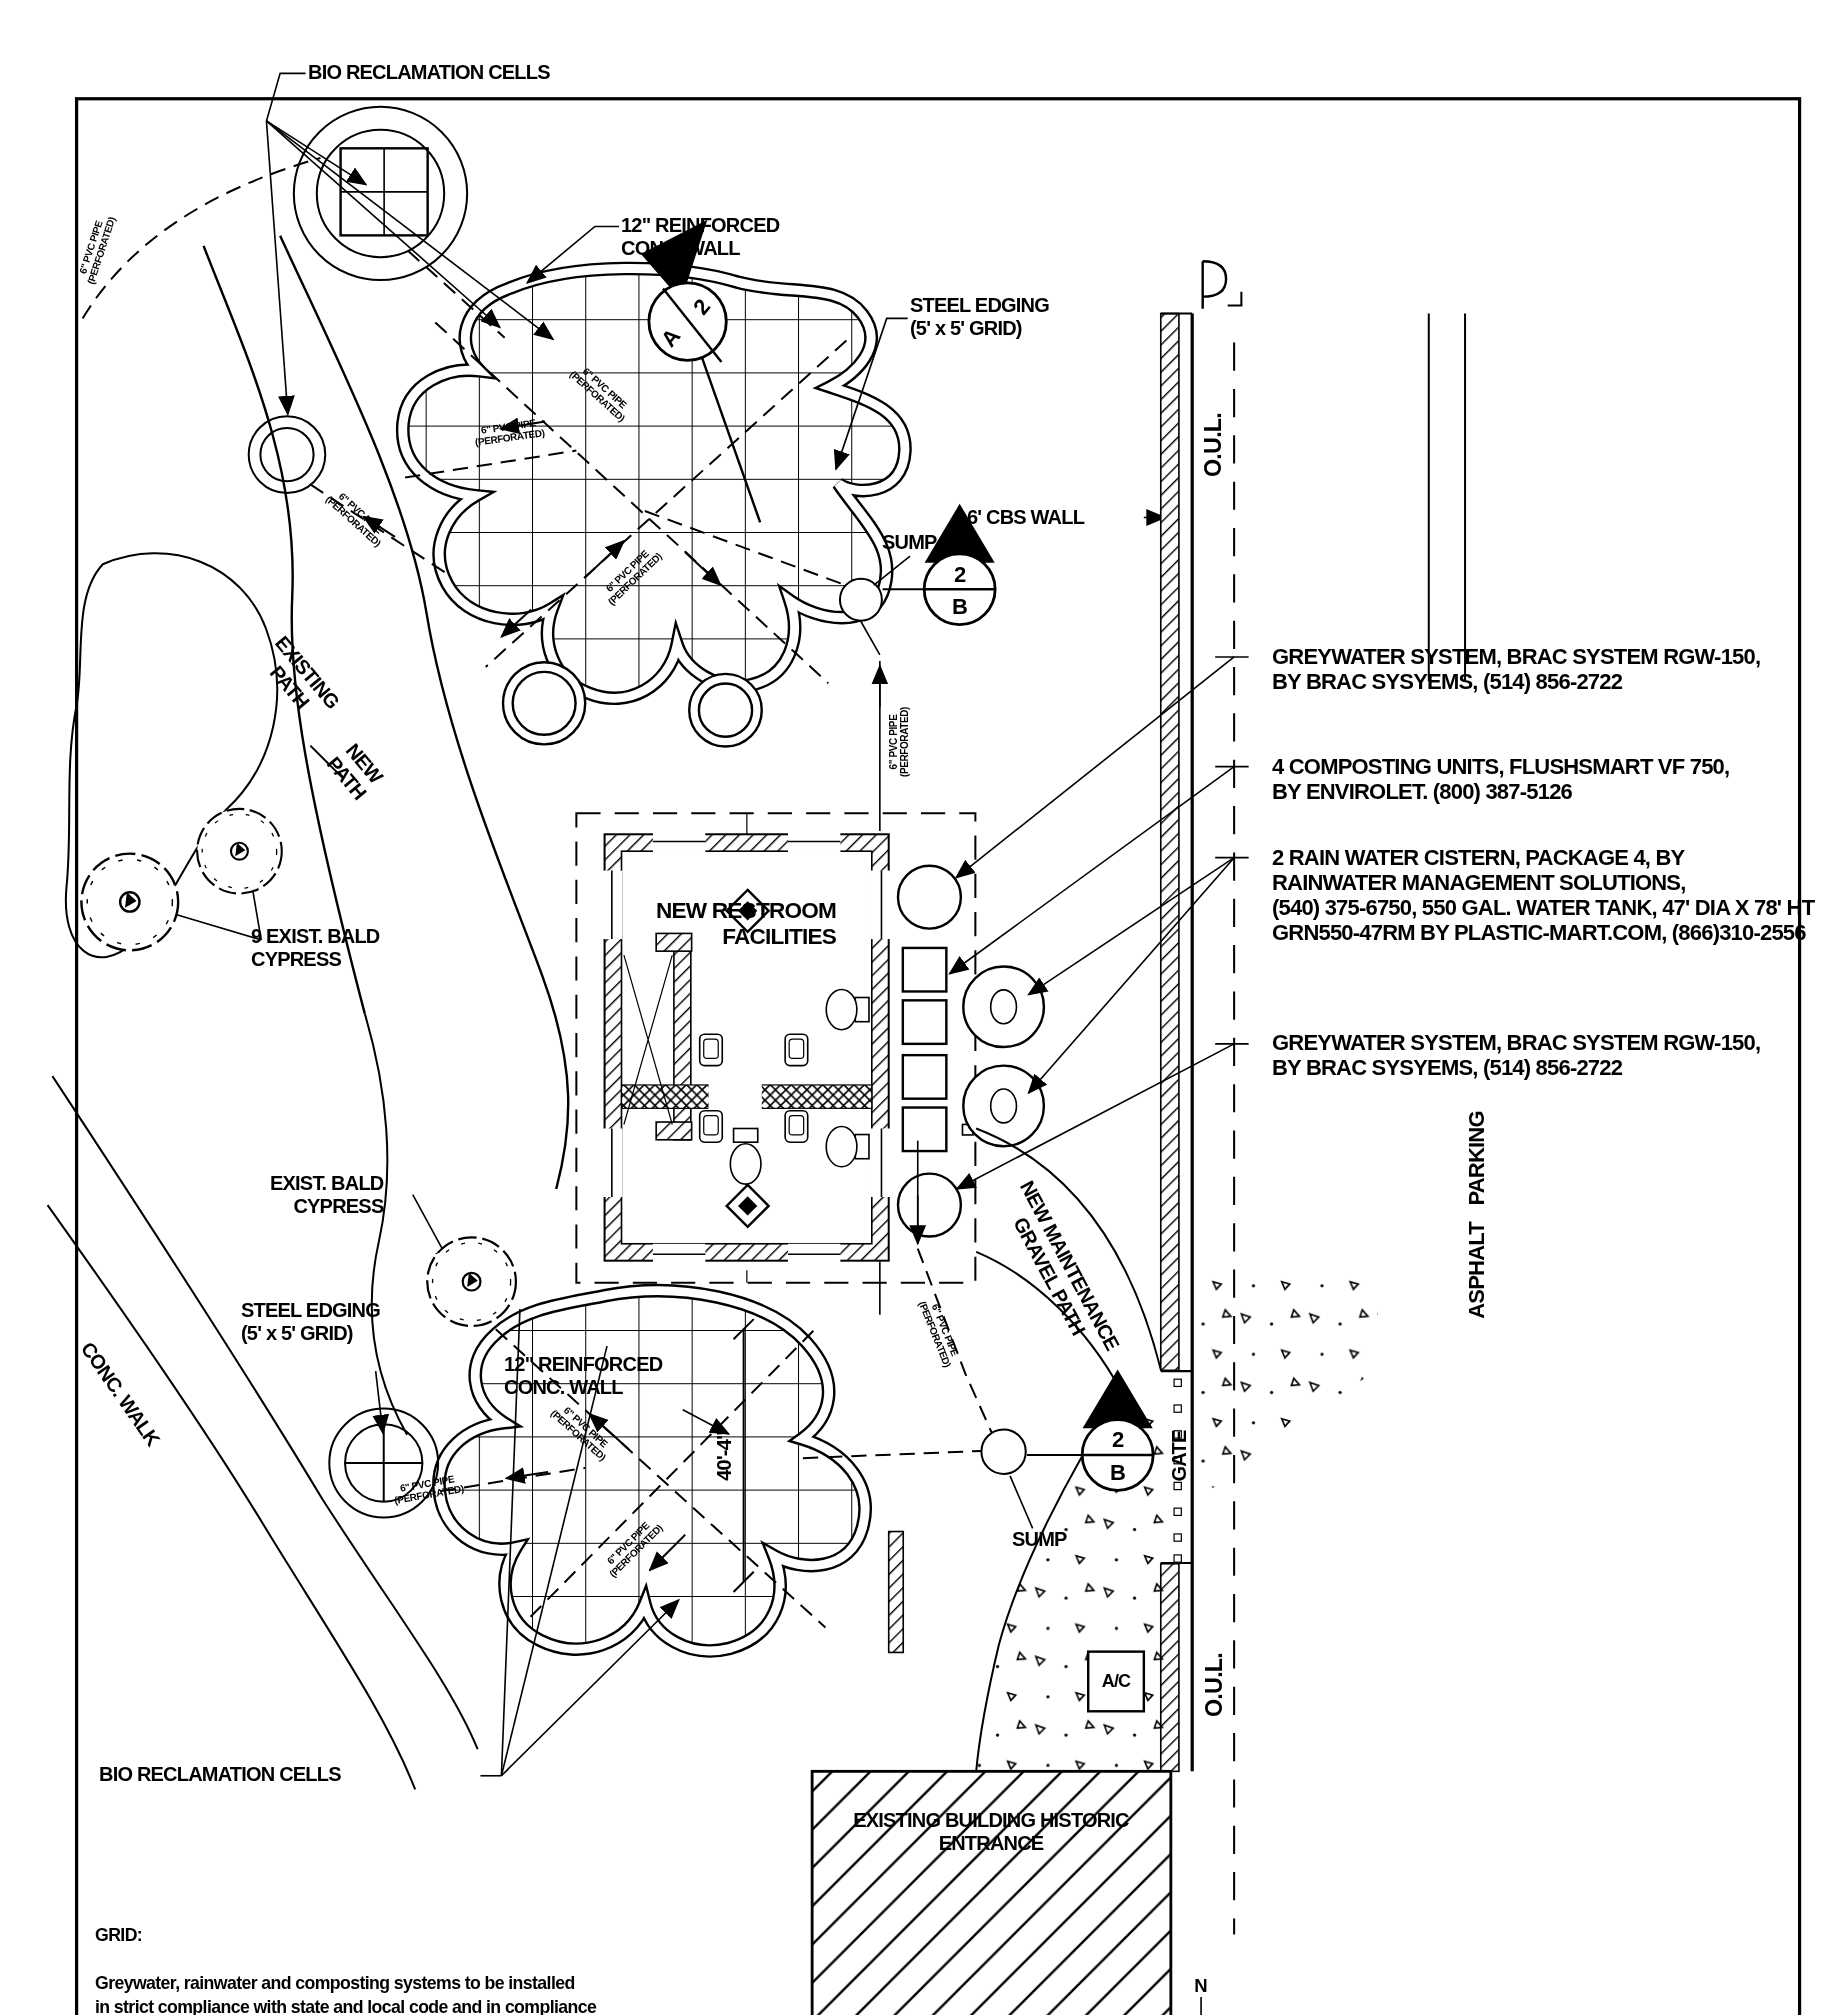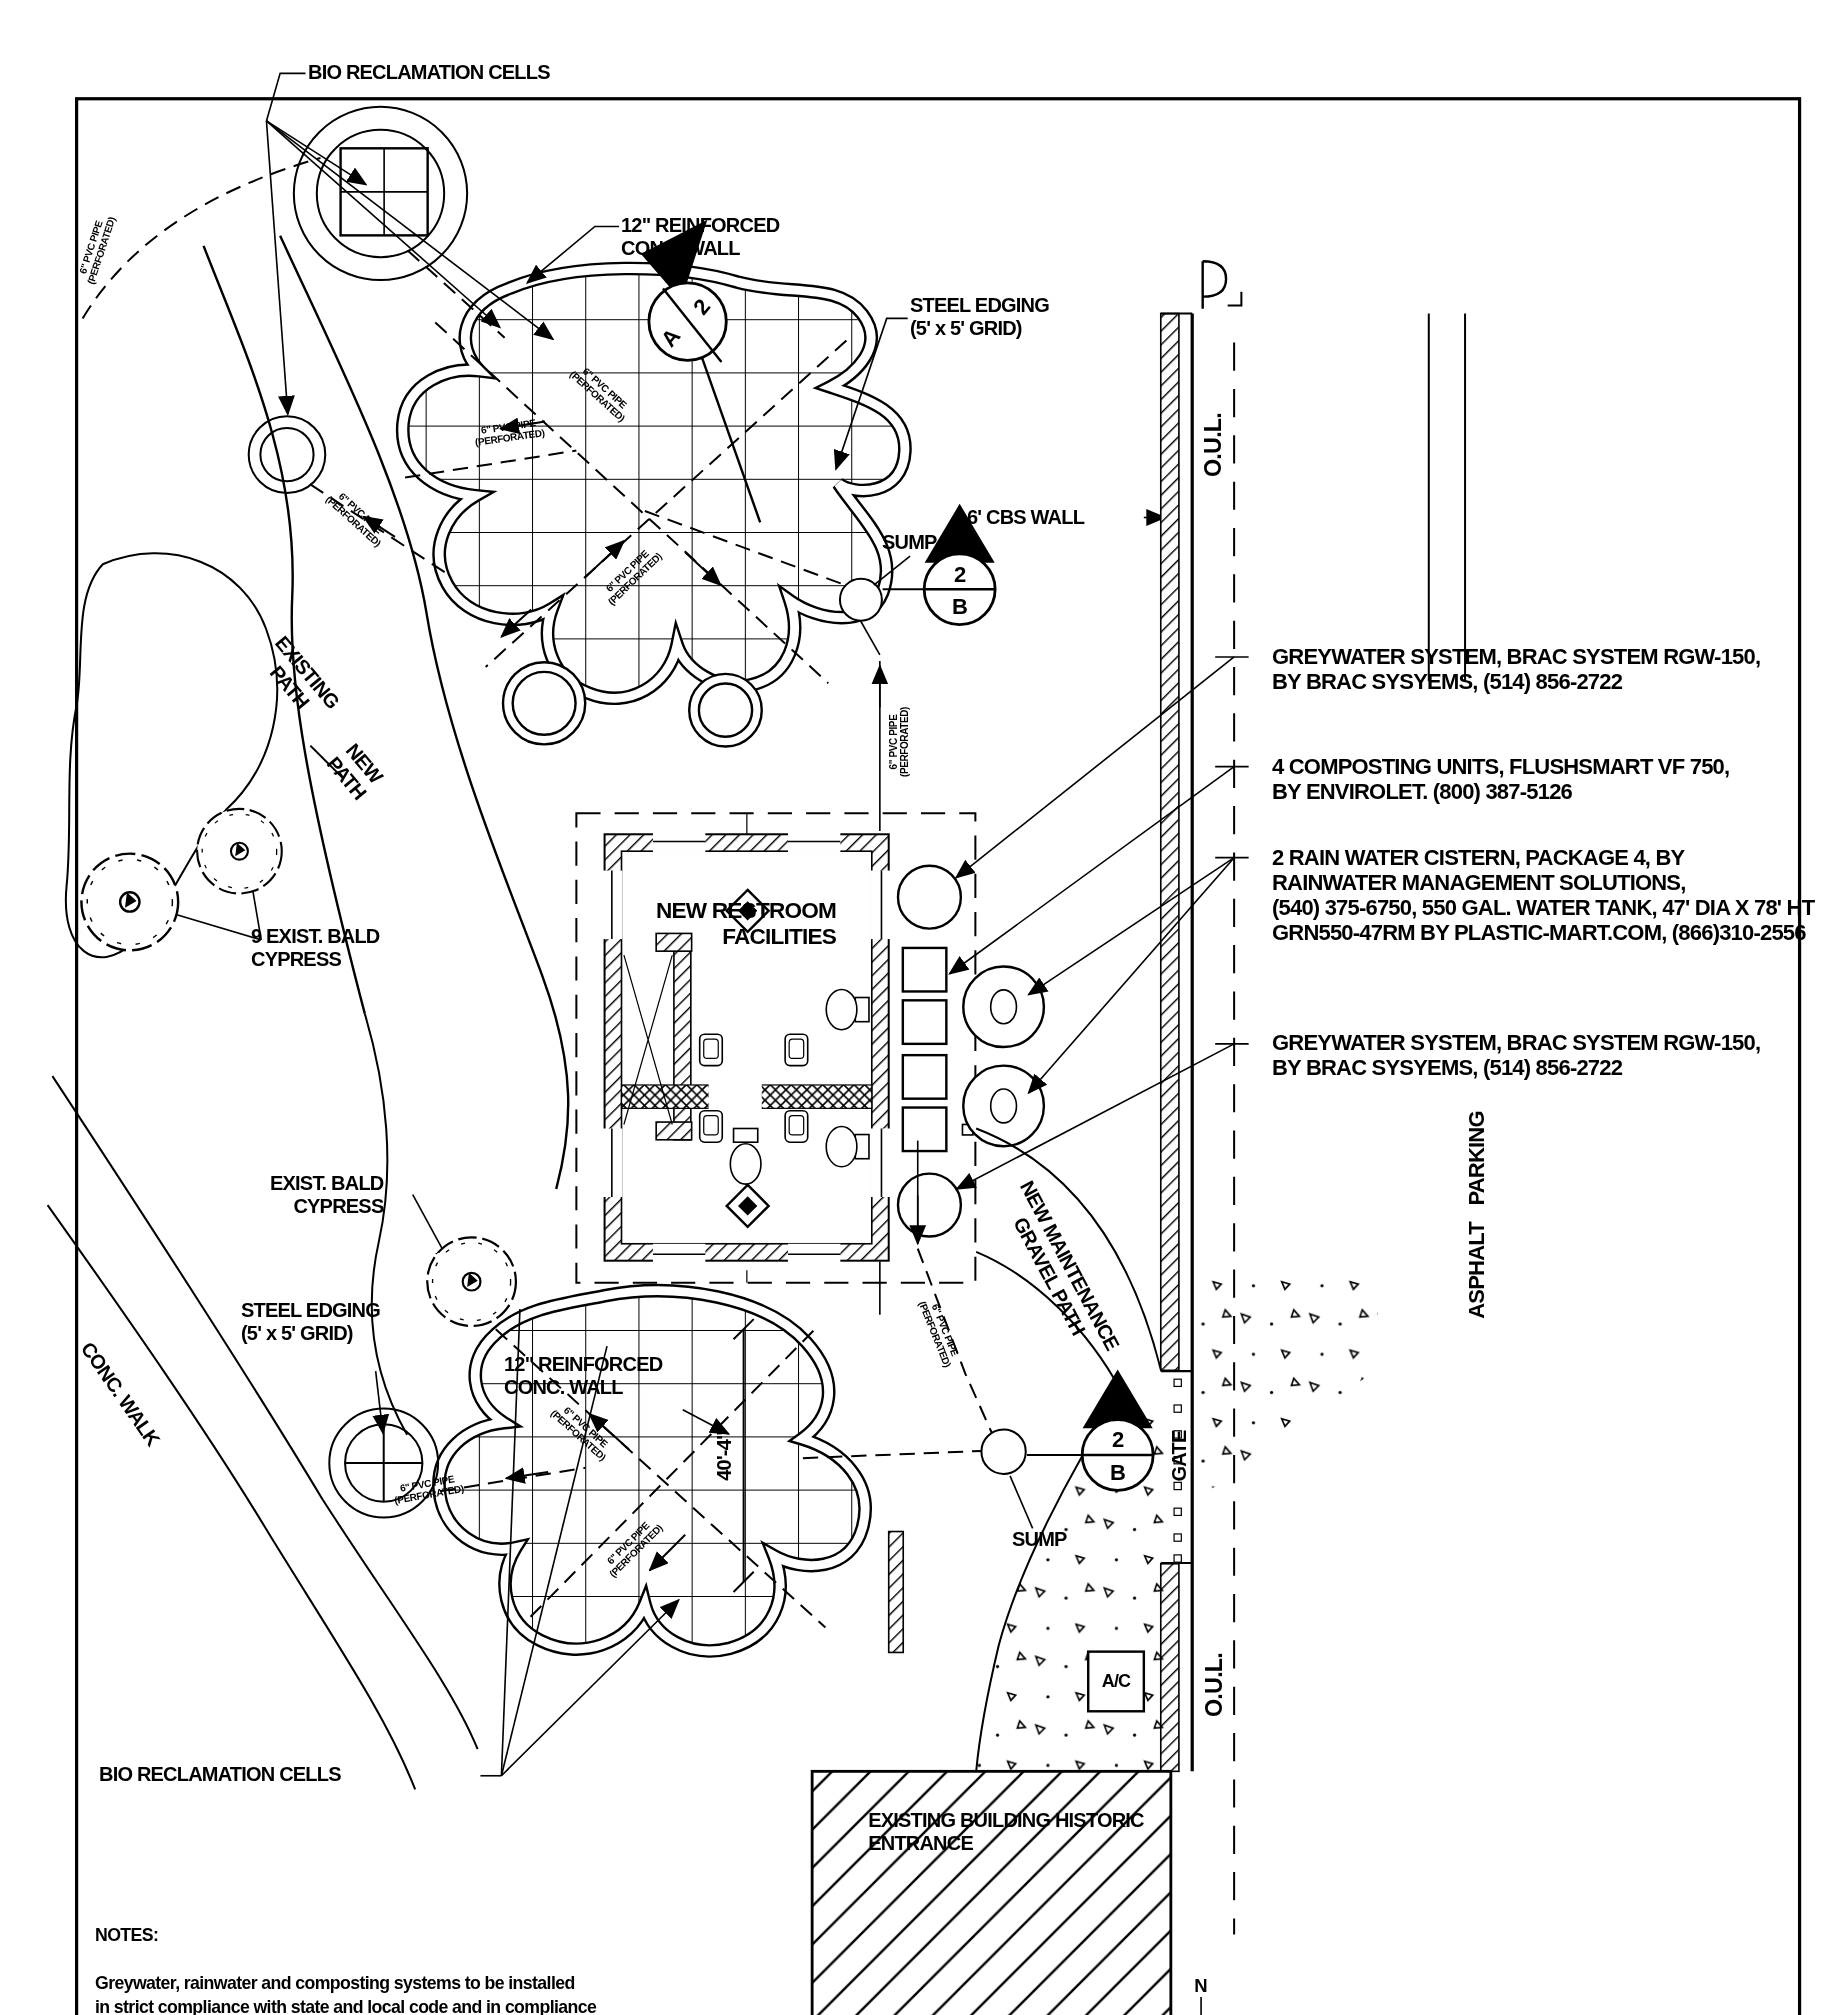--- a/index.html
+++ b/index.html
@@ -352,21 +352,21 @@
 <div class="lbl" style="left:504px;top:1353px;">12" REINFORCED
 CONC. WALL</div>
 <div class="lbl ctr" style="left:120px;top:1394px;transform:translate(-50%,-50%) rotate(55deg);">CONC. WALK</div>
 <div class="lbl ctr" style="left:1059px;top:1271px;transform:translate(-50%,-50%) rotate(62deg);">NEW MAINTENANCE
 GRAVEL PATH</div>
 <div class="lbl vert" style="left:1477px;top:1215px;font-size:22px;word-spacing:11.3px;">ASPHALT PARKING</div>
 <div class="lbl vert" style="left:1180px;top:1456px;">GATE</div>
 <div class="lbl" style="left:1012px;top:1528px;">SUMP</div>
 <div class="lbl vert" style="left:725px;top:1456px;">40'-4"</div>
 <div class="lbl ctr" style="left:1116px;top:1681px;font-size:18px;">A/C</div>
-<div class="lbl ctr" style="left:991px;top:1832px;text-align:left;margin-left:15px;">EXISTING BUILDING HISTORIC
+<div class="lbl ctr" style="left:991px;top:1832px;text-align:center;">EXISTING BUILDING HISTORIC
 ENTRANCE</div>
 <div class="lbl" style="left:99px;top:1763px;">BIO RECLAMATION CELLS</div>
 
 <div class="sys" style="left:1251px;top:644px;">GREYWATER SYSTEM, BRAC SYSTEM RGW-150,
 BY BRAC SYSYEMS, (514) 856-2722</div>
 <div class="sys" style="left:1251px;top:754px;">4 COMPOSTING UNITS, FLUSHSMART VF 750,
 BY ENVIROLET.  (800) 387-5126</div>
 <div class="sys" style="left:1251px;top:845px;">2 RAIN WATER CISTERN, PACKAGE 4, BY
 RAINWATER MANAGEMENT SOLUTIONS,
 (540) 375-6750, 550 GAL. WATER TANK, 47' DIA X 78' HT
@@ -386,21 +386,21 @@
 <div class="pp" style="left:631px;top:575px;transform:translate(-50%,-50%) rotate(-44deg);"><span>6" PVC PIPE</span><br><span>(PERFORATED)</span></div>
 <div class="pp" style="left:357px;top:517px;transform:translate(-50%,-50%) rotate(42deg);"><span>6" PVC PIPE</span><br><span>(PERFORATED)</span></div>
 <div class="pp" style="left:899px;top:742px;transform:translate(-50%,-50%) rotate(-90deg);"><span>6" PVC PIPE</span><br><span>(PERFORATED)</span></div>
 <div class="pp" style="left:96px;top:249px;transform:translate(-50%,-50%) rotate(-72deg);"><span>6" PVC PIPE</span><br><span>(PERFORATED)</span></div>
 <div class="pp" style="left:582px;top:1431px;transform:translate(-50%,-50%) rotate(42deg);"><span>6" PVC PIPE</span><br><span>(PERFORATED)</span></div>
 <div class="pp" style="left:632px;top:1547px;transform:translate(-50%,-50%) rotate(-45deg);"><span>6" PVC PIPE</span><br><span>(PERFORATED)</span></div>
 <div class="pp" style="left:940px;top:1332px;transform:translate(-50%,-50%) rotate(68deg);"><span>6" PVC PIPE</span><br><span>(PERFORATED)</span></div>
 <div class="pp" style="left:428px;top:1489px;transform:translate(-50%,-50%) rotate(-10deg);"><span>6" PVC PIPE</span><br><span>(PERFORATED)</span></div>
 
 <div class="notes">
-  <div>NOTES:</div>
+  <div>GRID:</div>
   <div>Greywater, rainwater and composting systems to be installed
 in strict compliance with state and local code and in compliance
 with state and local departments of Health.</div>
   
   
   
   
   
   
 </div>

